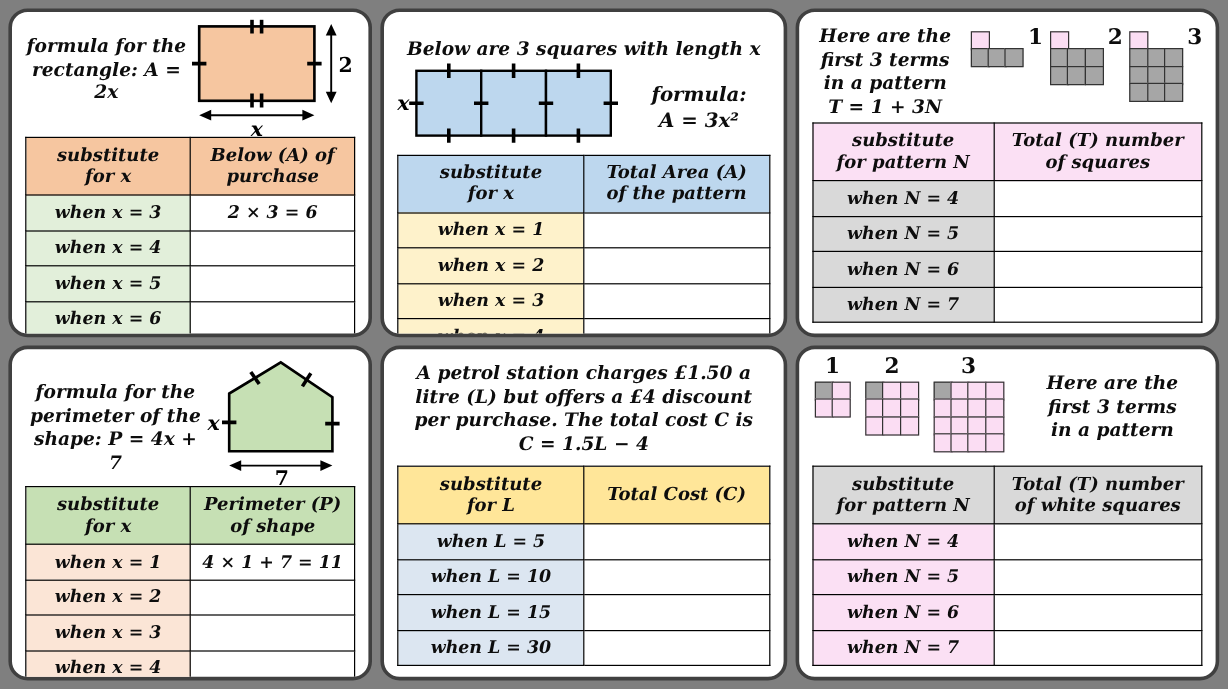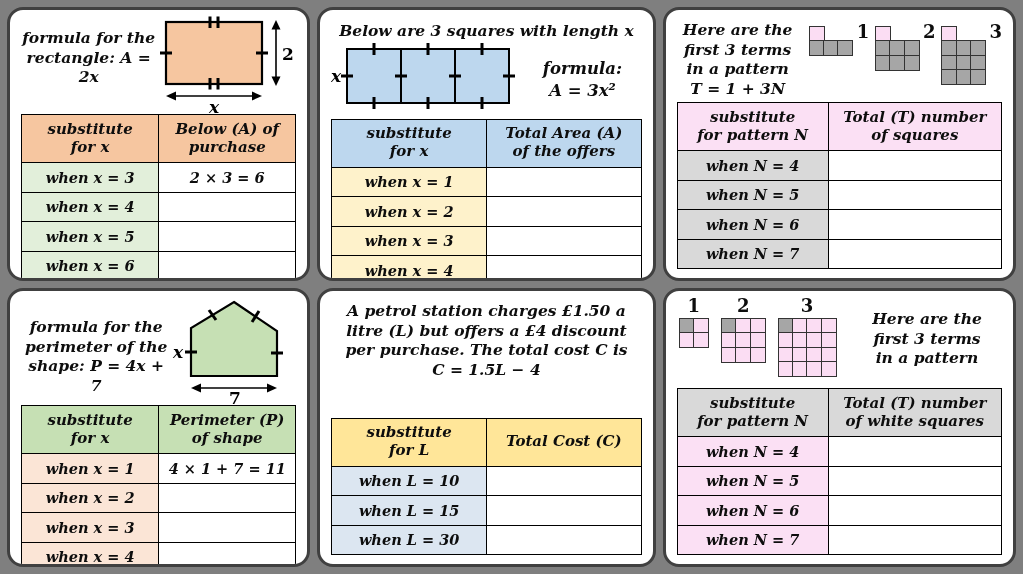--- a/index.html
+++ b/index.html
@@ -14,21 +14,21 @@
   }
   .panel{
     background:#fff;border:3px solid var(--panel_border,#404040);border-radius:16px;
     padding:6px 11px 9px;display:flex;flex-direction:column;overflow:hidden;
     font-weight:bold;font-style:italic;color:#0d0d0d;
   }
   .top{display:flex;}
   .title{font-size:15.5px;line-height:1.26;text-align:center;}
   .p1 .title,.p4 .title{flex:1;margin-top:12px;}
   .p4 .title{margin-top:20px;}
-  .p2 .title{margin-top:5px;}
+  .p2 .title{margin-top:15px;}
   .p3 .title{width:122px;margin-top:4px;}
   .p5 .title{margin-top:4px;}
   .p6 .title{width:150px;margin-top:12px;}
   .row2{display:flex;align-items:center;}
   .formula{flex:1;text-align:center;font-size:16.5px;line-height:1.3;}
   
   .tbl{border-collapse:collapse;margin-top:auto;width:100%;table-layout:fixed;}
   .tbl th,.tbl td{border:1.7px solid #000;text-align:center;vertical-align:middle;padding:1px 2px;}
   .tbl th{height:45px;font-size:15px;line-height:1.18;}
   .tbl td{height:26.5px;font-size:14.5px;}
@@ -155,21 +155,21 @@
   </div>
   <table class="tbl">
     <thead>
         <tr>
       <th class="c1">
         <div>substitute</div>
             <div>for x</div>
       </th>
       <th class="c2">
         <div>Total Area (A)</div>
-            <div>of the offers</div>
+            <div>of the pattern</div>
       </th>
     </tr>
       </thead>
     <tbody>
       <tr>
           <td class="c1">when x = 1</td>
           <td class="c2"></td>
         </tr>
       <tr>
           <td class="c1">when x = 2</td>
@@ -365,20 +365,24 @@
             <div>for L</div>
       </th>
       <th class="c2">
         <div>Total Cost (C)</div>
             <div></div>
       </th>
     </tr>
       </thead>
     <tbody>
       <tr>
+          <td class="c1">when L = 5</td>
+          <td class="c2"></td>
+        </tr>
+      <tr>
           <td class="c1">when L = 10</td>
           <td class="c2"></td>
         </tr>
       <tr>
           <td class="c1">when L = 15</td>
           <td class="c2"></td>
         </tr>
       <tr>
           <td class="c1">when L = 30</td>
           <td class="c2"></td>

